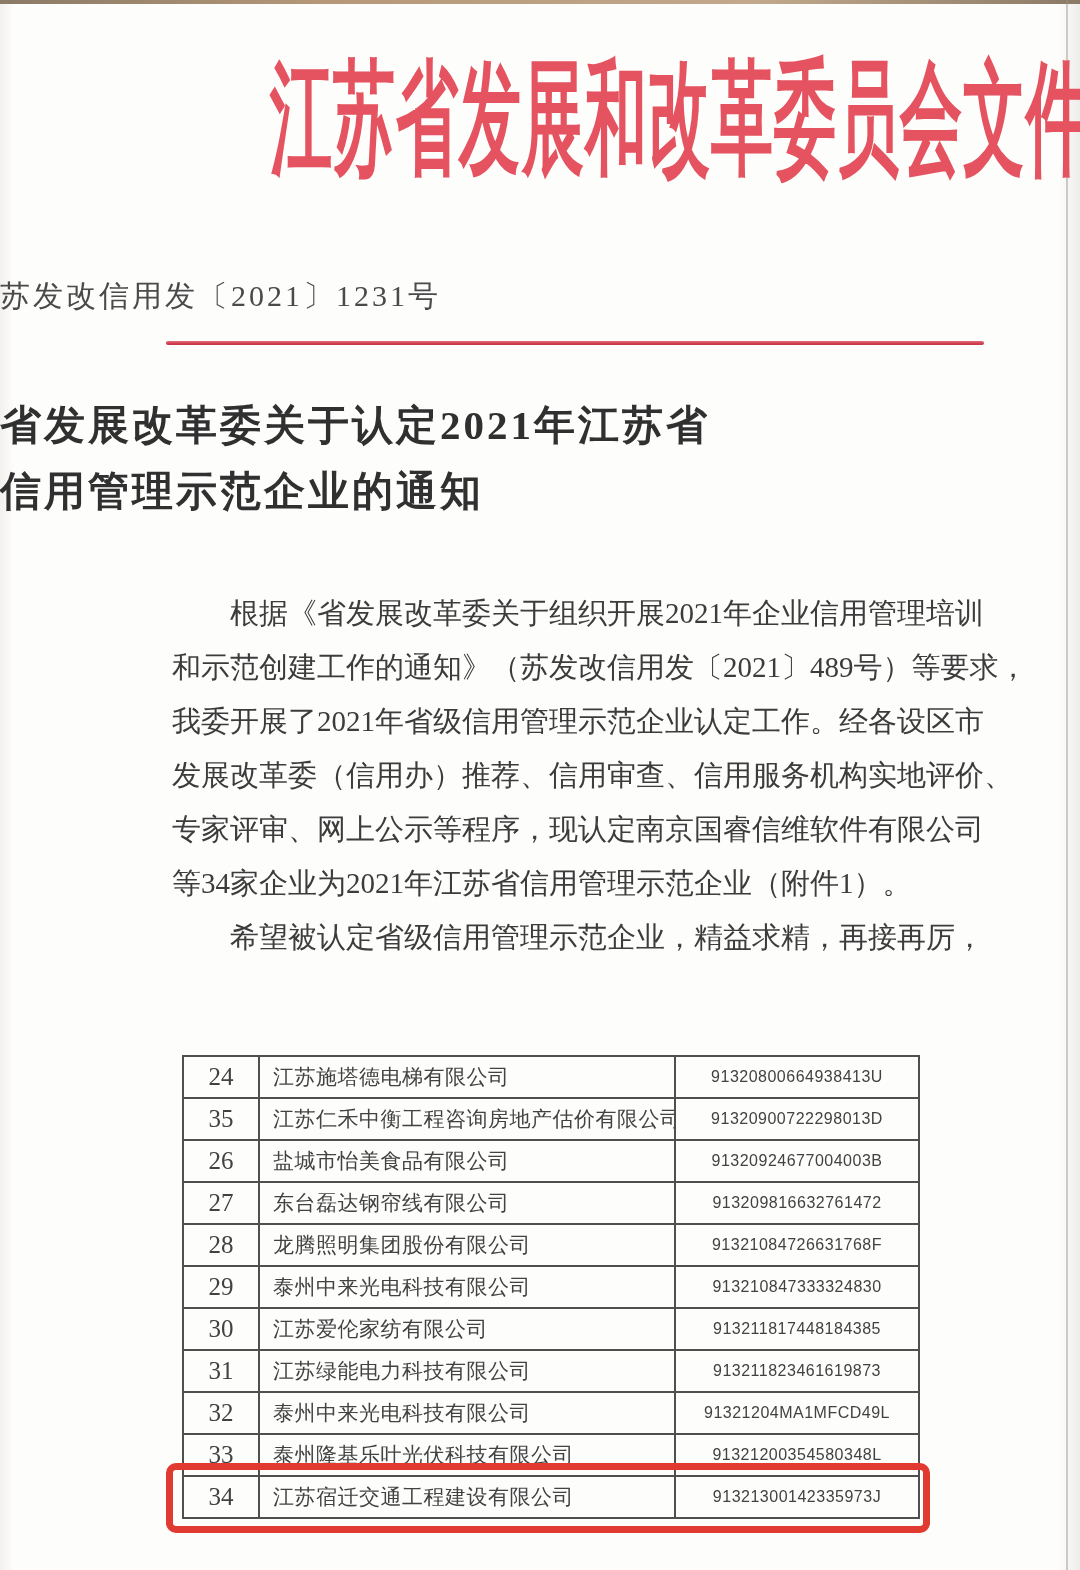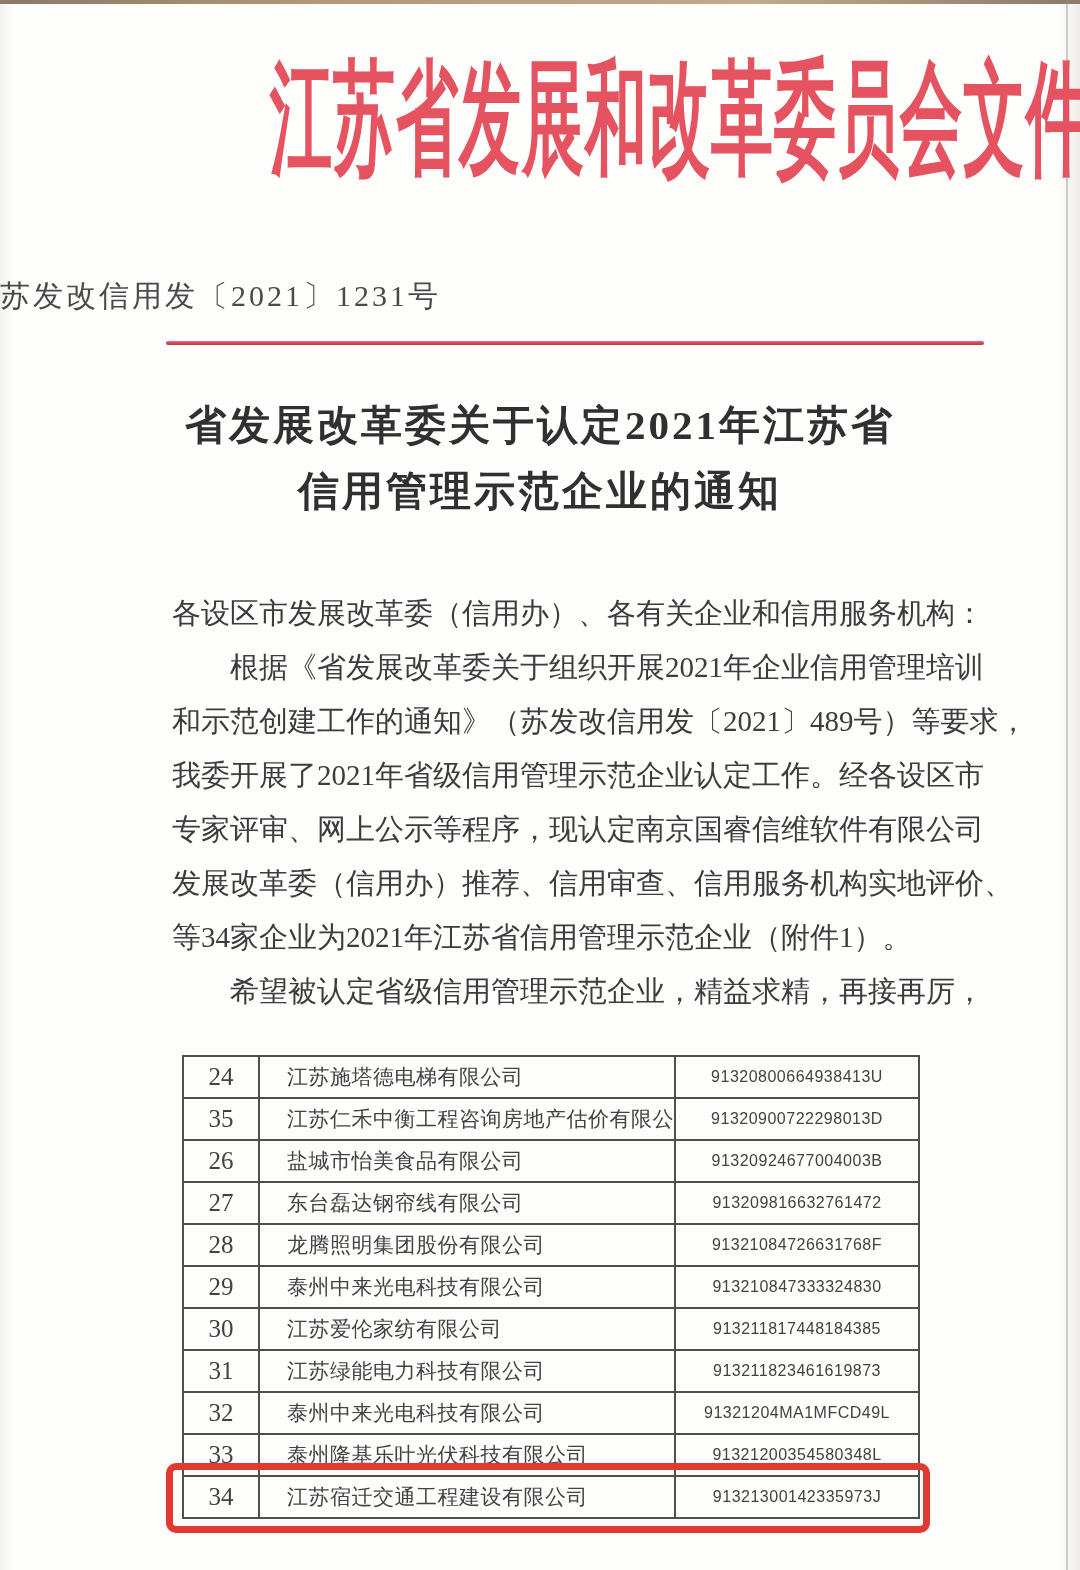--- a/index.html
+++ b/index.html
@@ -41,21 +41,21 @@
     position:absolute;top:276px;left:0;width:100%;
     font-size:30px;letter-spacing:3px;color:#4a4a4a;
   }
   .red-divider{
     position:absolute;top:341px;left:166px;width:818px;height:4px;
     background:linear-gradient(180deg,#e2717e,var(--divider-red) 55%,#c03a4c);
     border-radius:2px;
   }
   .doc-title{
     position:absolute;top:392px;left:0;width:100%;
-    text-align:center;font-size:41px;line-height:66px;
+    font-size:41px;line-height:66px;
     font-weight:700;color:#303030;letter-spacing:3px;
   }
   .body-text{
     position:absolute;top:586px;left:172px;width:803px;
     font-size:29px;color:var(--ink);
   }
   .bline{
     height:54px;line-height:54px;
     text-align:justify;white-space:nowrap;
   }
@@ -69,21 +69,21 @@
     background:transparent;
     border-radius:26px;
   }
   table.company-table td{
     border:2px solid var(--table-border);
     height:42px;vertical-align:middle;
     color:var(--table-ink);
     overflow:hidden;
   }
   td.no{width:76px;text-align:center;font-size:25px;}
-  td.company{width:416px;text-align:left;padding-left:27px;font-size:21px;letter-spacing:.5px;white-space:nowrap;}
+  td.company{width:416px;text-align:left;padding-left:13px;font-size:21px;letter-spacing:.5px;white-space:nowrap;}
   td.code{width:244px;text-align:center;font-family:"Liberation Sans","DejaVu Sans",sans-serif;font-size:16px;letter-spacing:.5px;}
   .row-highlight-box{
     position:absolute;left:-16px;right:-12px;bottom:-14px;height:70px;
     border:7px solid var(--highlight-red);
     border-radius:10px;
     pointer-events:none;
   }
 </style>
 </head>
 <body>
@@ -97,26 +97,25 @@
   <div class="doc-number">苏发改信用发〔2021〕1231号</div>
 
   <div class="red-divider"></div>
 
   <div class="doc-title">
     <div>省发展改革委关于认定2021年江苏省</div>
     <div>信用管理示范企业的通知</div>
   </div>
 
   <div class="body-text">
-      <div class="bline stretch">各设区市发展改革委（信用办）、各有关企业和信用服务机构：</div>
       <div class="bline indent stretch">根据《省发展改革委关于组织开展2021年企业信用管理培训</div>
       <div class="bline stretch">和示范创建工作的通知》（苏发改信用发〔2021〕489号）等要求，</div>
       <div class="bline stretch">我委开展了2021年省级信用管理示范企业认定工作。经各设区市</div>
+      <div class="bline stretch">发展改革委（信用办）推荐、信用审查、信用服务机构实地评价、</div>
       <div class="bline stretch">专家评审、网上公示等程序，现认定南京国睿信维软件有限公司</div>
-      <div class="bline stretch">发展改革委（信用办）推荐、信用审查、信用服务机构实地评价、</div>
       <div class="bline">等34家企业为2021年江苏省信用管理示范企业（附件1）。</div>
       <div class="bline indent stretch">希望被认定省级信用管理示范企业，精益求精，再接再厉，</div>
     </div>
 
   <div class="table-wrap">
     <table class="company-table">
       <tbody>
           <tr>
             <td class="no">24</td>
             <td class="company">江苏施塔德电梯有限公司</td>

